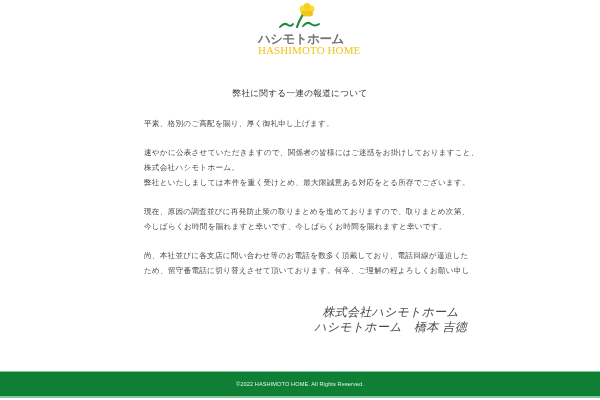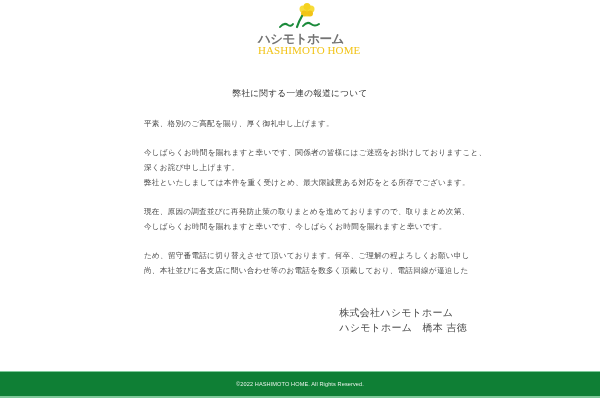--- a/index.html
+++ b/index.html
@@ -74,25 +74,26 @@
     }
     .content p {
       margin: 0 0 14px 0;
       white-space: nowrap;
     }
     .content p span { display: block; }
     .signature {
       position: absolute;
       right: 133px;
       top: 305px;
-      text-align: left;
-      font-size: 10px;
+      text-align: center;
+      font-size: 12px;
       line-height: 15px;
       color: #4a4a4a;
       letter-spacing: 0.25px;
+      font-style: italic;
     }
     .signature span { display: block; white-space: nowrap; }
     .footer {
       position: absolute;
       left: 0;
       top: 371px;
       width: 600px;
       height: 27px;
       background: #0f7f35;
       border-top: 1px solid #7fc99a;
@@ -133,31 +134,31 @@
   <div class="logo-en">HASHIMOTO HOME</div>
 </div>
 
 <h1 class="title">弊社に関する一連の報道について</h1>
 
 <div class="content">
   <p>
     <span>平素、格別のご高配を賜り、厚く御礼申し上げます。</span>
   </p>
   <p>
-    <span>今しばらくお時間を賜れますと幸いです、関係者の皆様にはご迷惑をお掛けしておりますこと、</span>
-    <span>深くお詫び申し上げます。</span>
+    <span>速やかに公表させていただきますので、関係者の皆様にはご迷惑をお掛けしておりますこと、</span>
+    <span>株式会社ハシモトホーム。</span>
     <span>弊社といたしましては本件を重く受けとめ、最大限誠意ある対応をとる所存でございます。</span>
   </p>
   <p>
     <span>現在、原因の調査並びに再発防止策の取りまとめを進めておりますので、取りまとめ次第、</span>
     <span>今しばらくお時間を賜れますと幸いです、今しばらくお時間を賜れますと幸いです。</span>
   </p>
   <p>
+    <span>尚、本社並びに各支店に問い合わせ等のお電話を数多く頂戴しており、電話回線が逼迫した</span>
     <span>ため、留守番電話に切り替えさせて頂いております。何卒、ご理解の程よろしくお願い申し</span>
-    <span>尚、本社並びに各支店に問い合わせ等のお電話を数多く頂戴しており、電話回線が逼迫した</span>
   </p>
 </div>
 
 <div class="signature">
   <span>株式会社ハシモトホーム</span>
   <span>ハシモトホーム　橋本 吉徳</span>
 </div>
 
 <footer class="footer">
   <span class="footer-text">©2022 HASHIMOTO HOME. All Rights Reserved.</span>

